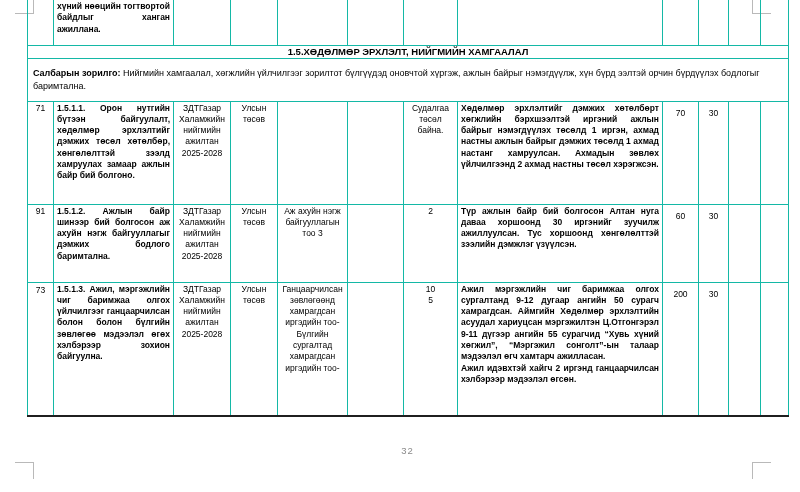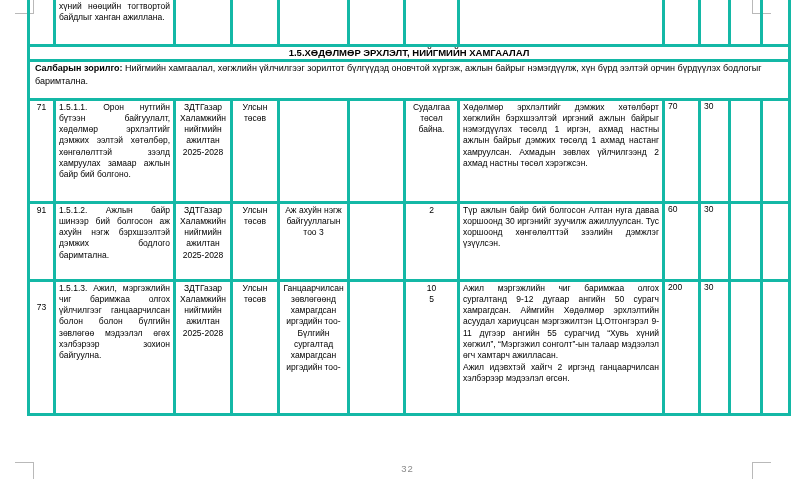--- a/index.html
+++ b/index.html
@@ -6,39 +6,39 @@
   .page{
     position:relative;width:800px;height:492px;background:#ffffff;overflow:hidden;
     font-family:"Liberation Sans","DejaVu Sans",sans-serif;color:#000;
   }
   table.maintable{
     position:absolute;left:27px;top:0;width:761px;
     border-collapse:collapse;table-layout:fixed;
     border:1px solid #1f1f1f;border-top:none;border-bottom:2px solid #1f1f1f;
   }
   td{
-    border:3px solid #14b8a6;vertical-align:top;
+    border:1px solid #14b8a6;vertical-align:top;
     padding:1px 3px;font-size:8.5px;line-height:1.33;
     overflow:hidden;word-wrap:break-word;
   }
   tr.prevrow td{border-top:none;}
   td.center{text-align:center;margin-top:36px;}
-  td.justify{text-align:justify;}
+  td.justify{text-align:justify;font-weight:bold;}
   td.preline{white-space:pre-line;}
   tr.titlerow td{
     text-align:center;font-weight:bold;font-size:9.5px;padding:0 2px;line-height:12px;
     vertical-align:middle;
   }
-  tr.goalrow td{font-size:9px;padding:0 5px;line-height:1.45;}
+  tr.goalrow td{font-size:9px;padding:8px 5px;line-height:1.45;}
   .goal-label{font-weight:bold;}
   tr.objrow td{text-align:center;font-weight:bold;font-size:9px;padding:2px 30px;line-height:1.5;vertical-align:middle;}
   td.numcell{text-align:center;}
-  td.score{padding-top:0;}
+  td.score{text-align:center;padding-top:6px;}
   .pagenum{
-    position:absolute;left:27px;width:761px;top:463px;text-align:center;
+    position:absolute;left:27px;width:761px;top:445px;text-align:center;
     color:#8a8a8a;font-size:9.5px;letter-spacing:1px;
   }
   .mark{position:absolute;width:18px;height:13px;}
   .mark-tl{left:15px;top:0;border-right:1px solid #b9b9b9;border-bottom:1px solid #b9b9b9;}
   .mark-tr{left:752px;top:0;border-left:1px solid #b9b9b9;border-bottom:1px solid #b9b9b9;}
   .mark-bl{left:15px;top:462px;height:16px;border-right:1px solid #b9b9b9;border-top:1px solid #b9b9b9;}
   .mark-br{left:752px;top:462px;height:16px;border-left:1px solid #b9b9b9;border-top:1px solid #b9b9b9;}
 </style>
 </head>
 <body>
@@ -86,50 +86,50 @@
       <td colspan="12">1.5.ХӨДӨЛМӨР ЭРХЛЭЛТ, НИЙГМИЙН ХАМГААЛАЛ</td>
     </tr>
 
     <tr class="goalrow" style="height:39px">
       <td colspan="12"><span class="goal-label">Салбарын зорилго:</span><span> Нийгмийн хамгаалал, хөгжлийн үйлчилгээг зорилтот бүлгүүдэд оновчтой хүргэж, ажлын байрыг нэмэгдүүлж, хүн бүрд ээлтэй орчин бүрдүүлэх бодлогыг баримтална.</span></td>
     </tr>
 
 
     <tr style="height:103px">
       <td class="numcell">71</td>
-      <td class="justify">1.5.1.1. Орон нутгийн бүтээн байгуулалт, хөдөлмөр эрхлэлтийг дэмжих ээлтэй хөтөлбөр, хөнгөлөлттэй зээлд хамруулах замаар ажлын байр бий болгоно.</td>
+      <td class="justify">1.5.1.1. Орон нутгийн бүтээн байгуулалт, хөдөлмөр эрхлэлтийг дэмжих төсөл хөтөлбөр, хөнгөлөлттэй зээлд хамруулах замаар ажлын байр бий болгоно.</td>
       <td class="center">ЗДТГазар Халамжийн нийгмийн ажилтан 2025-2028</td>
       <td class="center">Улсын төсөв</td>
       <td class="center preline"></td>
       <td></td>
       <td class="center preline">Судалгаа төсөл байна.</td>
       <td class="justify preline">Хөдөлмөр эрхлэлтийг дэмжих хөтөлбөрт хөгжлийн бэрхшээлтэй иргэний ажлын байрыг нэмэгдүүлэх төсөлд 1 иргэн, ахмад настны ажлын байрыг дэмжих төсөлд 1 ахмад настанг хамруулсан. Ахмадын зөвлөх үйлчилгээнд 2 ахмад настны төсөл хэрэгжсэн.</td>
       <td class="score">70</td>
       <td class="score">30</td>
       <td></td>
       <td></td>
     </tr>
 
     <tr style="height:78px">
       <td class="numcell">91</td>
-      <td class="justify">1.5.1.2. Ажлын байр шинээр бий болгосон аж ахуйн нэгж бэрхшээлтэй дэмжих бодлого баримтална.</td>
+      <td class="justify">1.5.1.2. Ажлын байр шинээр бий болгосон аж ахуйн нэгж байгууллагыг дэмжих бодлого баримтална.</td>
       <td class="center">ЗДТГазар Халамжийн нийгмийн ажилтан 2025-2028</td>
       <td class="center">Улсын төсөв</td>
       <td class="center preline">Аж ахуйн нэгж байгууллагын тоо 3</td>
       <td></td>
       <td class="center preline">2</td>
       <td class="justify preline">Түр ажлын байр  бий болгосон Алтан нуга даваа хоршоонд 30 иргэнийг зуучилж ажиллуулсан. Тус хоршоонд хөнгөлөлттэй зээлийн дэмжлэг үзүүлсэн.</td>
       <td class="score">60</td>
       <td class="score">30</td>
       <td></td>
       <td></td>
     </tr>
 
     <tr style="height:134px">
-      <td class="numcell" style="padding-top:20px">73</td>
+      <td class="numcell" style="padding-top:2px">73</td>
       <td class="justify">1.5.1.3. Ажил, мэргэжлийн чиг баримжаа олгох үйлчилгээг ганцаарчилсан болон болон бүлгийн зөвлөгөө мэдээлэл өгөх хэлбэрээр зохион байгуулна.</td>
       <td class="center">ЗДТГазар Халамжийн нийгмийн ажилтан 2025-2028</td>
       <td class="center">Улсын төсөв</td>
       <td class="center preline">Ганцаарчилсан зөвлөгөөнд хамрагдсан иргэдийн тоо-
 Бүлгийн сургалтад хамрагдсан иргэдийн тоо-</td>
       <td></td>
       <td class="center preline">10
 5</td>
       <td class="justify preline">Ажил мэргэжлийн чиг баримжаа олгох сургалтанд 9-12 дугаар ангийн 50 сурагч хамрагдсан. Аймгийн Хөдөлмөр эрхлэлтийн асуудал хариуцсан мэргэжилтэн Ц.Отгонгэрэл 9-11 дүгээр ангийн 55 сурагчид “Хувь хүний хөгжил”, “Мэргэжил сонголт”-ын талаар мэдээлэл өгч хамтарч ажилласан.
 Ажил идэвхтэй хайгч 2 иргэнд ганцаарчилсан хэлбэрээр мэдээлэл өгсөн.</td>

